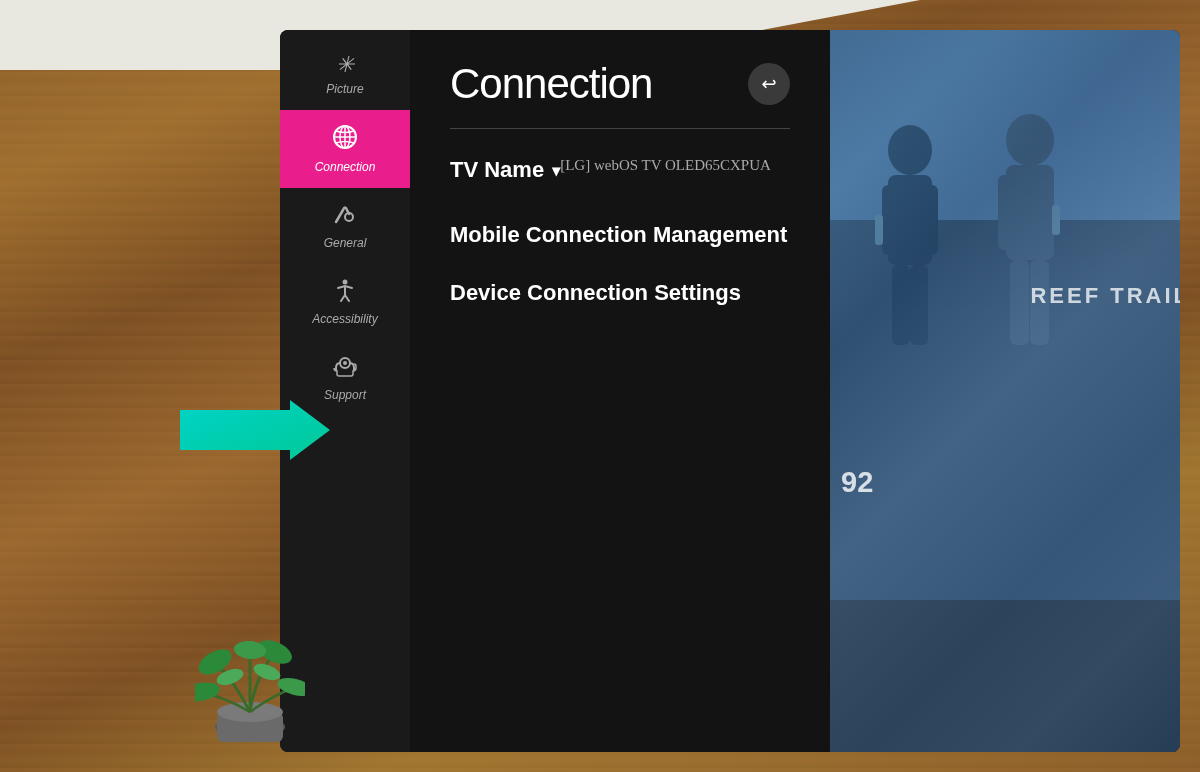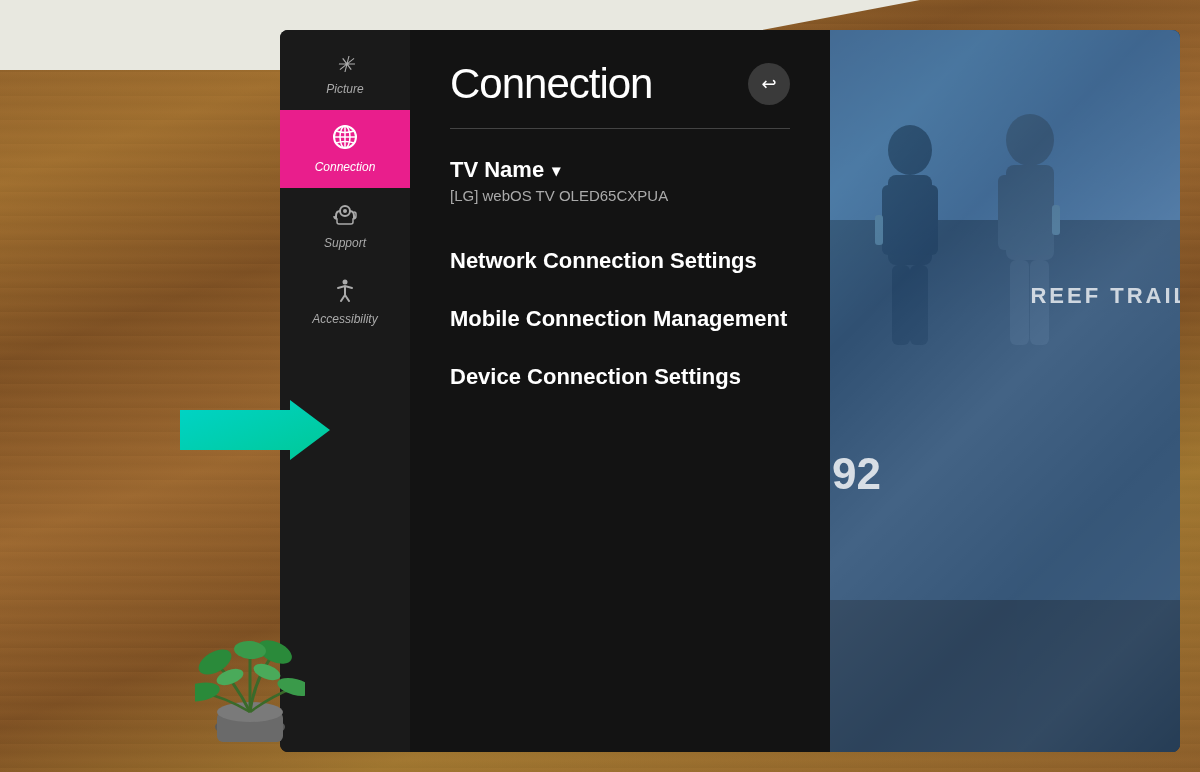--- a/index.html
+++ b/index.html
@@ -141,37 +141,38 @@
     }
 
     .divider {
       height: 1px;
       background: #444;
       margin-bottom: 28px;
     }
 
     .tv-name-row {
       display: flex;
-      flex-direction: column;
-      margin-bottom: 28px;
+      flex-direction: row;
+      margin-bottom: 19px;
     }
 
     .tv-name-label {
       display: flex;
       align-items: center;
       gap: 8px;
       font-size: 22px;
       font-weight: 600;
       color: #fff;
       margin-bottom: 4px;
     }
 
     .tv-name-value {
       font-size: 15px;
       color: #aaa;
+      font-family: Liberation Serif, serif;
     }
 
     .menu-item {
       font-size: 22px;
       font-weight: 600;
       color: #fff;
       padding: 16px 0;
       cursor: pointer;
       border-bottom: none;
     }
@@ -281,46 +282,55 @@
           <line x1="13" y1="2" x2="13" y2="24" stroke="white" stroke-width="1.5"></line>
           <ellipse cx="13" cy="13" rx="5" ry="11" stroke="white" stroke-width="1.5" fill="none"></ellipse>
           <line x1="2" y1="13" x2="24" y2="13" stroke="white" stroke-width="1.5"></line>
           <path d="M4,7 Q13,10 22,7" stroke="white" stroke-width="1.5" fill="none"></path>
           <path d="M4,19 Q13,16 22,19" stroke="white" stroke-width="1.5" fill="none"></path>
         </svg>
       </span>
       <span class="label">Connection</span>
     </div>
 
+    <div class="sidebar-item">
+      <span class="icon">
+        <svg width="24" height="24" viewBox="0 0 24 24" fill="none" xmlns="http://www.w3.org/2000/svg">
+          <path d="M3,20 L10,8 M10,8 Q12,3 14,8 M14,8 L16,12" stroke="#aaa" stroke-width="2.5" fill="none" stroke-linecap="round"></path>
+          <circle cx="16" cy="15" r="4" stroke="#aaa" stroke-width="2" fill="none"></circle>
+        </svg>
+      </span>
+      <span class="label">General</span>
+    </div>
+
+    <div class="sidebar-item">
+      <span class="icon">
+        <svg width="24" height="24" viewBox="0 0 24 24" fill="none" xmlns="http://www.w3.org/2000/svg">
+          <circle cx="12" cy="4" r="2.5" fill="#aaa"></circle>
+          <path d="M5,10 L12,8 L19,10" stroke="#aaa" stroke-width="2" fill="none" stroke-linecap="round"></path>
+          <path d="M12,8 L12,17" stroke="#aaa" stroke-width="2" fill="none"></path>
+          <path d="M12,17 L8,23 M12,17 L16,23" stroke="#aaa" stroke-width="2" fill="none" stroke-linecap="round"></path>
+        </svg>
+      </span>
+      <span class="label">Accessibility</span>
+    </div>
 
     <div class="sidebar-item">
       <span class="icon">
         <svg width="26" height="24" viewBox="0 0 26 24" fill="none" xmlns="http://www.w3.org/2000/svg">
           <circle cx="13" cy="9" r="5" stroke="#aaa" stroke-width="2" fill="none"></circle>
           <path d="M8,9 Q4,9 4,14 L4,17" stroke="#aaa" stroke-width="2" fill="none"></path>
           <path d="M18,9 Q22,9 22,14 L22,17" stroke="#aaa" stroke-width="2" fill="none"></path>
           <path d="M2,14 Q2,17 5,17 L5,20 Q5,22 7,22 L19,22 Q21,22 21,20 L21,17 Q24,17 24,14 L24,12 Q24,10 22,10" stroke="#aaa" stroke-width="1.5" fill="none"></path>
           <circle cx="13" cy="9" r="2" fill="#aaa"></circle>
         </svg>
       </span>
       <span class="label">Support</span>
     </div>
 
-    <div class="sidebar-item">
-      <span class="icon">
-        <svg width="24" height="24" viewBox="0 0 24 24" fill="none" xmlns="http://www.w3.org/2000/svg">
-          <circle cx="12" cy="4" r="2.5" fill="#aaa"></circle>
-          <path d="M5,10 L12,8 L19,10" stroke="#aaa" stroke-width="2" fill="none" stroke-linecap="round"></path>
-          <path d="M12,8 L12,17" stroke="#aaa" stroke-width="2" fill="none"></path>
-          <path d="M12,17 L8,23 M12,17 L16,23" stroke="#aaa" stroke-width="2" fill="none" stroke-linecap="round"></path>
-        </svg>
-      </span>
-      <span class="label">Accessibility</span>
-    </div>
-
   </div>
 
   <div class="main-content">
 
     <div class="page-header">
       <h1 class="page-title">Connection</h1>
       <div class="back-button">
         <span>↩</span>
       </div>
     </div>
@@ -328,23 +338,20 @@
     <div class="divider"></div>
 
     <div class="tv-name-row">
       <div class="tv-name-label">
         <span>TV Name</span>
         <span style="font-size:16px;">▾</span>
       </div>
       <div class="tv-name-value">[LG] webOS TV OLED65CXPUA</div>
     </div>
 
-    <div class="menu-item">
-      <span>Network Connection Settings</span>
-    </div>
 
     <div class="menu-item">
       <span>Mobile Connection Management</span>
     </div>
 
     <div class="menu-item">
       <span>Device Connection Settings</span>
     </div>
 
   </div>
@@ -374,21 +381,21 @@
       <rect x="45" y="195" width="8" height="30" rx="3" fill="#5a8aac"></rect>
       <rect x="222" y="185" width="8" height="30" rx="3" fill="#5a8aac"></rect>
 
       <rect y="580" width="350" height="162" fill="#1a2a3c"></rect>
     </svg>
 
     <div class="photo-text" style="position:absolute;right:-10px;top:35%;font-size:22px;font-weight:900;color:rgba(255,255,255,0.75);letter-spacing:3px;transform:rotate(0deg);white-space:nowrap;">
       <span>REEF TRAIL</span>
     </div>
 
-    <div class="photo-number" style="position:absolute;bottom:35%;left:2px;font-size:44px;font-weight:900;color:rgba(255,255,255,0.8);">92</div>
+    <div class="photo-number" style="position:absolute;bottom:35%;left:11px;font-size:29px;font-weight:900;color:rgba(255,255,255,0.8);">92</div>
   </div>
 
 </div>
 
 <svg style="position:absolute;bottom:20px;left:195px;z-index:6;width:110px;height:140px;" viewBox="0 0 110 140" xmlns="http://www.w3.org/2000/svg">
 
   <ellipse cx="55" cy="115" rx="35" ry="12" fill="#5a5a5a"></ellipse>
   <rect x="22" y="100" width="66" height="30" rx="6" fill="#6a6a6a"></rect>
   <ellipse cx="55" cy="100" rx="33" ry="10" fill="#7a7a7a"></ellipse>
 

